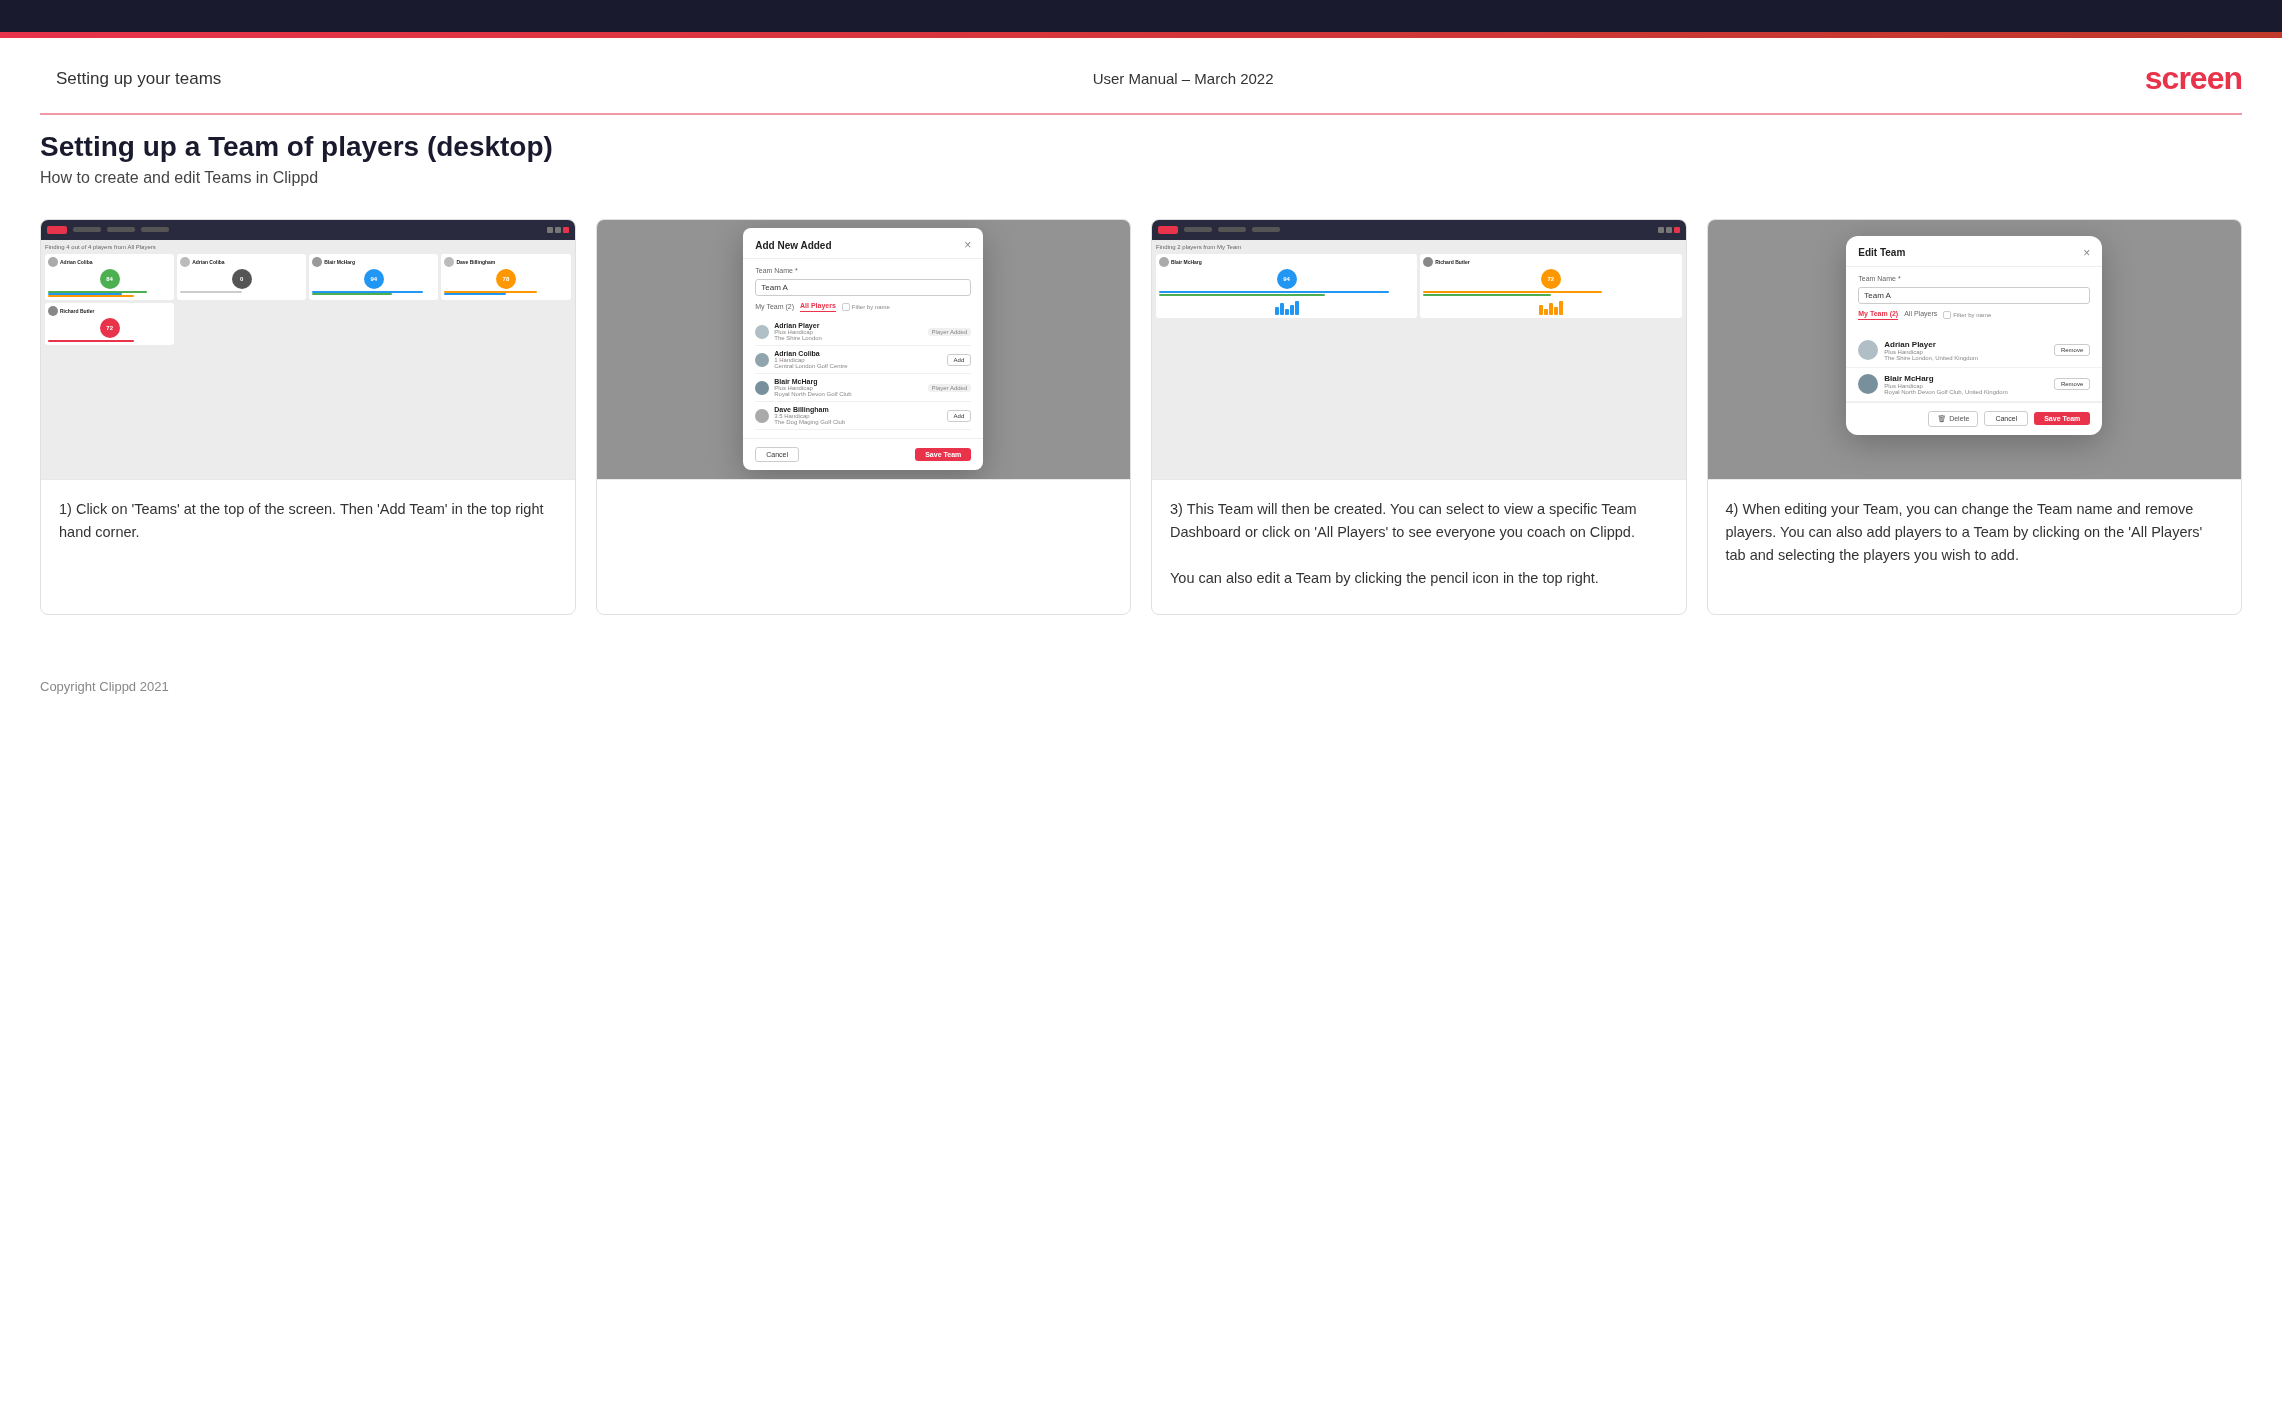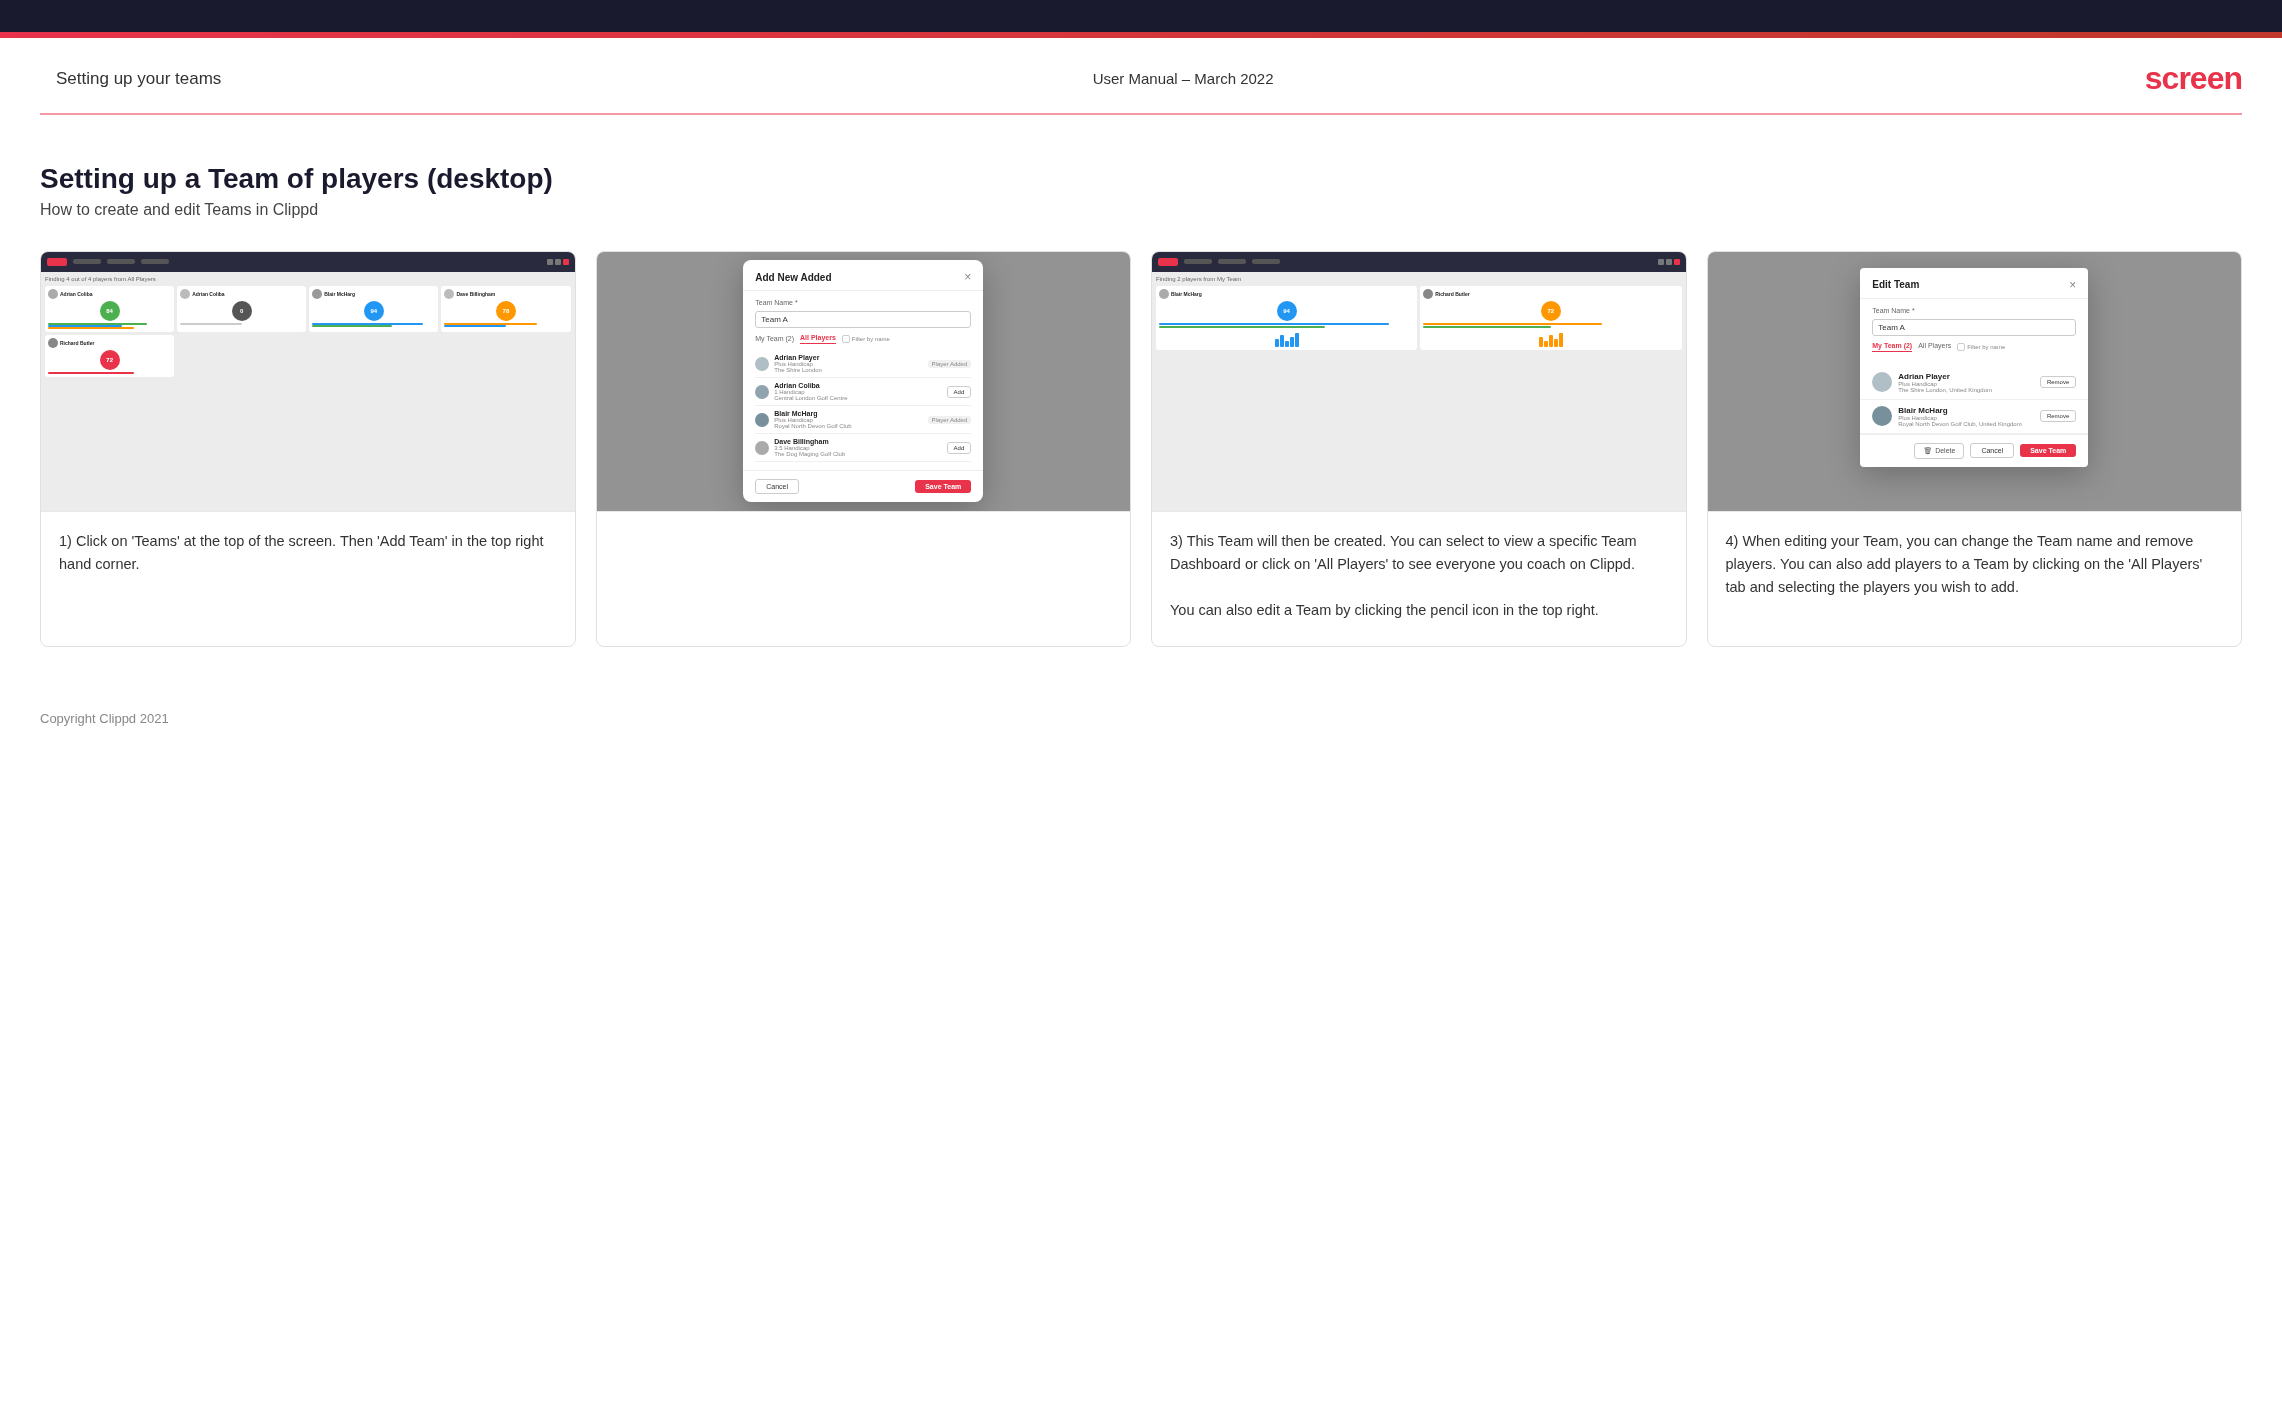--- a/index.html
+++ b/index.html
@@ -46,21 +46,21 @@
     }
     .header-divider {
       height: 1.5px;
       background: #e8334a;
       margin: 0 40px;
       opacity: 0.5;
     }
 
     
     .page-content {
-      padding: 48px 40px 24px 40px;
+      padding: 16px 40px 24px 40px;
     }
     .page-title {
       font-size: 28px;
       font-weight: 700;
       color: #1a1a2e;
       margin-bottom: 6px;
     }
     .page-subtitle {
       font-size: 16px;
       color: #444;
@@ -210,22 +210,22 @@
       background: rgba(0,0,0,0.4);
       width: 100%;
       height: 100%;
       display: flex;
       align-items: flex-start;
       justify-content: center;
       padding-top: 16px;
     }
     .edit-modal {
       background: #fff;
-      border-radius: 4px;
-      width: 228px;
+      border-radius: 12px;
+      width: 256px;
       box-shadow: 0 8px 32px rgba(0,0,0,0.25);
       overflow: hidden;
     }
     .edit-modal-footer {
       display: flex;
       justify-content: flex-end;
       align-items: center;
       padding: 8px 12px;
       border-top: 1px solid #eee;
       gap: 6px;

